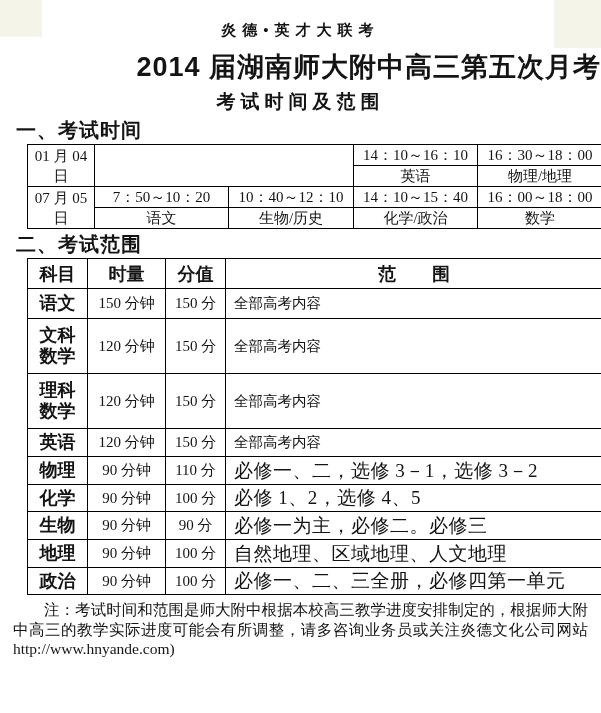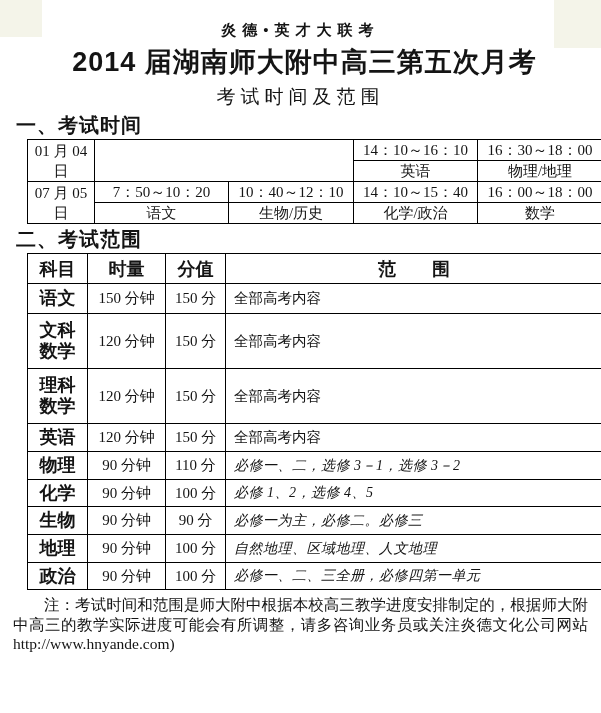--- a/index.html
+++ b/index.html
@@ -10,28 +10,28 @@
   }
   .corner { position:absolute; background:#f4f4e9; }
   .corner-tl { left:0; top:0; width:42px; height:37px; }
   .corner-tr { right:0; top:0; width:47px; height:48px; }
 
   .org {
     margin-top:15px; text-align:center;
     font-size:15px; line-height:30px; letter-spacing:6px; font-weight:600;
   }
   .title {
-    text-align:center;
+    margin-top:5px; text-align:right;
     font-size:27px; line-height:35px; font-weight:bold; letter-spacing:1px;
     font-family:"Liberation Sans","DejaVu Sans",sans-serif;
     padding-left:8px;
   }
   .subtitle {
     margin-top:5px; text-align:center;
-    font-size:19px; line-height:24px; letter-spacing:5px; font-weight:400;
+    font-size:19px; line-height:24px; letter-spacing:5px; font-weight:700;
   }
   .daterange { margin-top:8px; text-align:center; font-size:17px; line-height:22px; }
 
   .sec-heading {
     margin:8px 0 2px 16px; font-size:20px; line-height:20px;
     font-family:Liberation Mono, monospace;
     font-weight:600; letter-spacing:1px;
   }
   .sec-heading.second { margin-top:7px; }
 
@@ -50,21 +50,21 @@
   .t2 .subj {
     font-family:"Liberation Sans","DejaVu Sans",sans-serif;
     font-weight:bold; font-size:18px; white-space:pre-line; line-height:1.15;
   }
   .t2 .hdr {
     font-family:"Liberation Sans","DejaVu Sans",sans-serif;
     font-weight:bold; font-size:18px;
   }
   .t2 .val { font-size:15px; }
   .t2 .scope { text-align:left; padding:0 8px; font-size:14.5px; }
-  .t2 .scope.kai { font-style:italic; font-size:14px; letter-spacing:0.5px; }
+  .t2 .scope.kai { font-size:19px; letter-spacing:0.5px; }
 
   .note {
     margin:5px 13px 0 13px; font-size:15.5px; line-height:19.5px;
     text-align:justify; text-indent:2em;
   }
 </style>
 </head>
 <body>
 
 <div class="doc">

